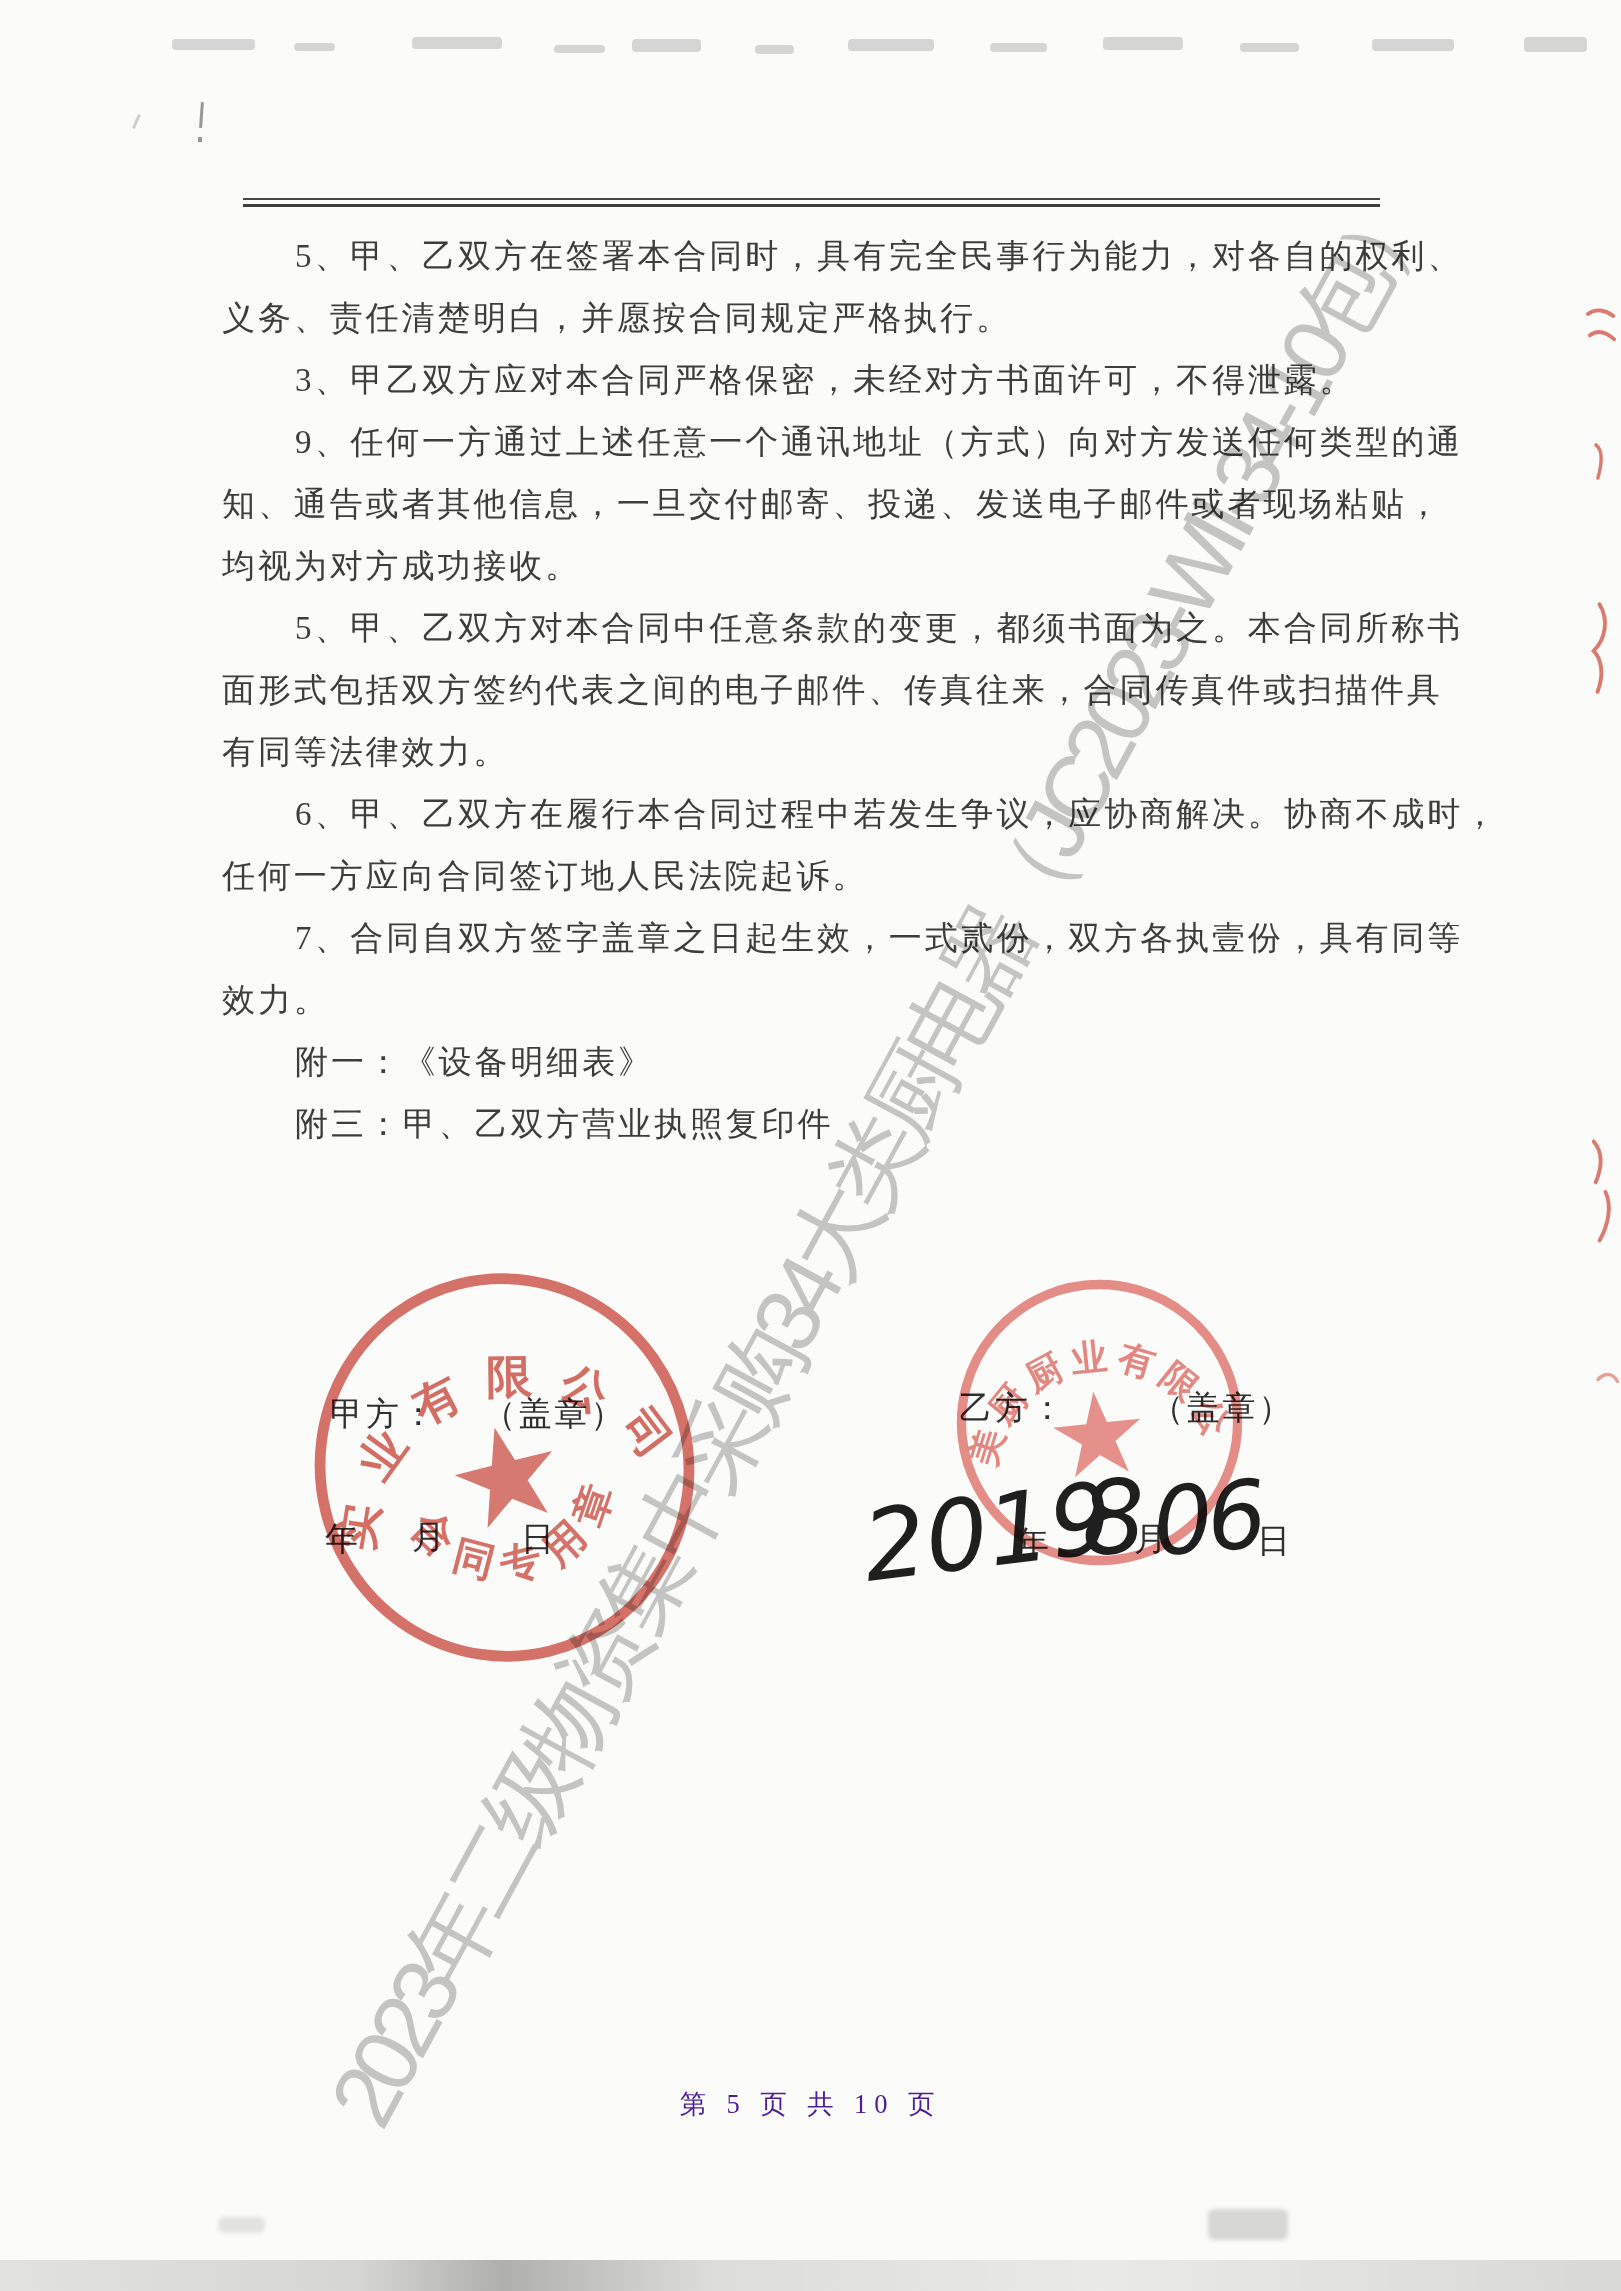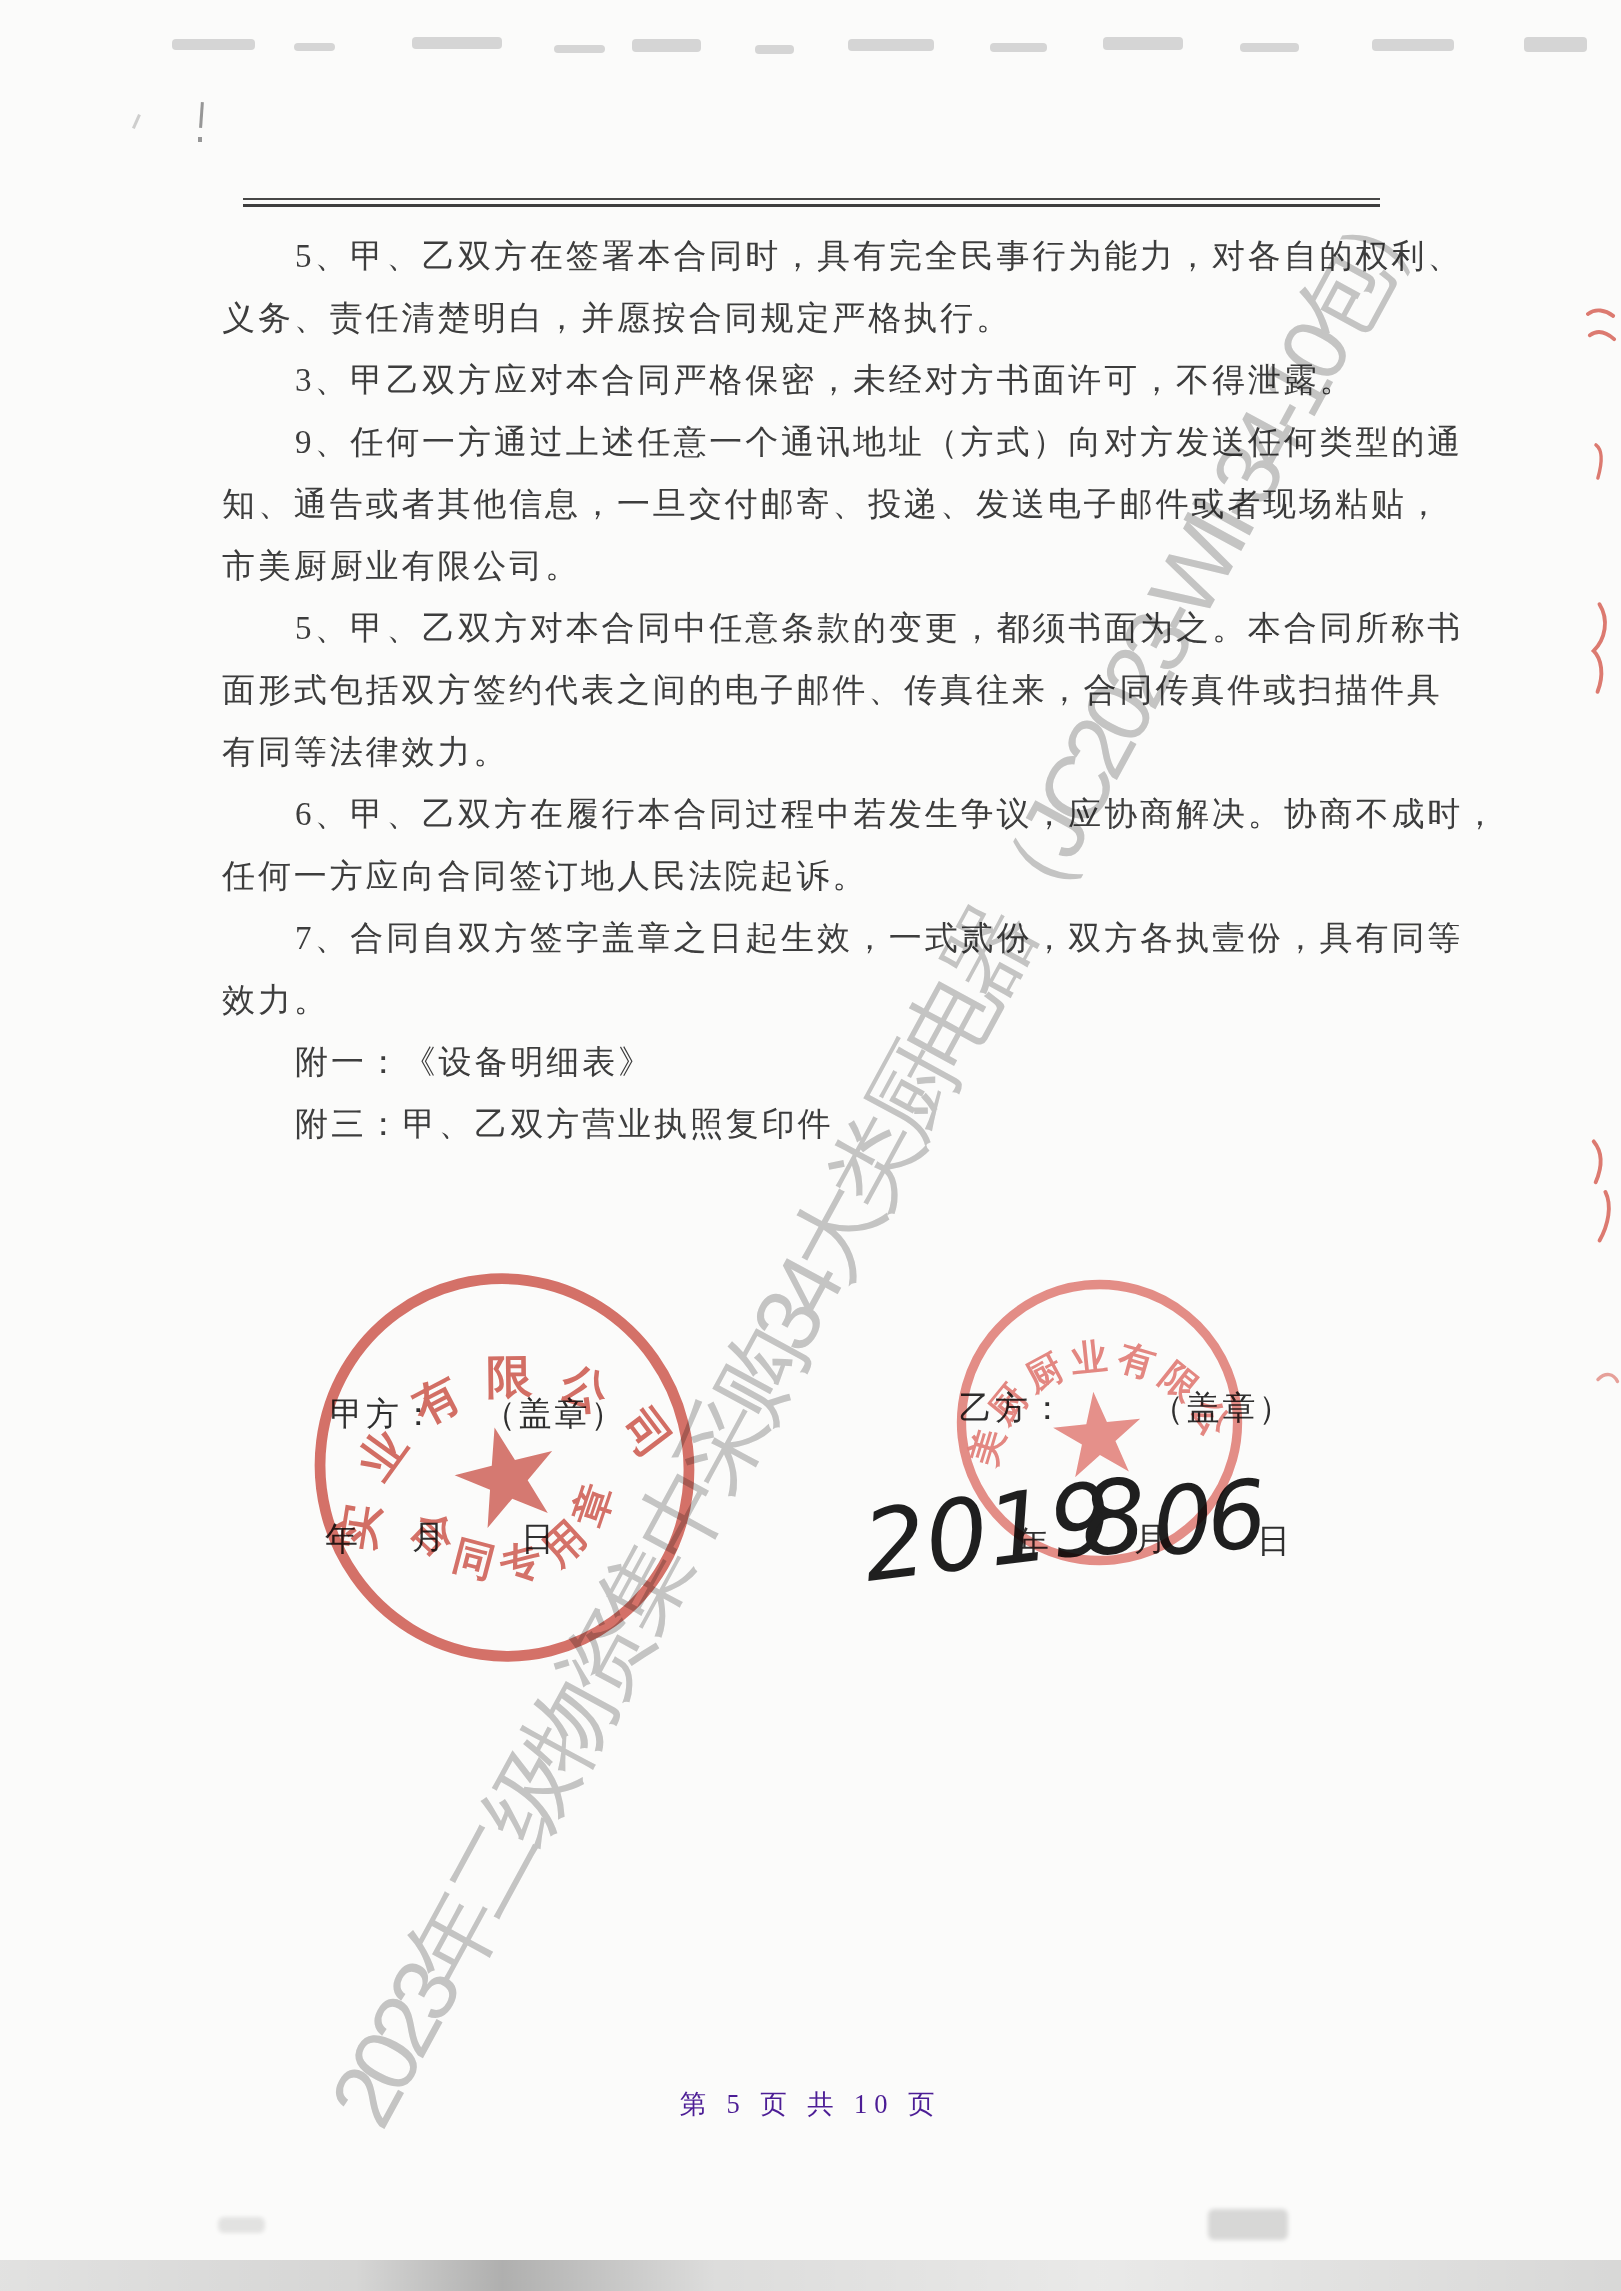--- a/index.html
+++ b/index.html
@@ -82,21 +82,21 @@
   <div class="pencil" style="left:198px;top:137px;width:3.9px;height:4.9px;"></div>
 
   <div class="rule-double"></div>
 
   <div class="body-text">
       <div class="line indent">5、甲、乙双方在签署本合同时，具有完全民事行为能力，对各自的权利、</div>
       <div class="line">义务、责任清楚明白，并愿按合同规定严格执行。</div>
       <div class="line indent">3、甲乙双方应对本合同严格保密，未经对方书面许可，不得泄露。</div>
       <div class="line indent">9、任何一方通过上述任意一个通讯地址（方式）向对方发送任何类型的通</div>
       <div class="line">知、通告或者其他信息，一旦交付邮寄、投递、发送电子邮件或者现场粘贴，</div>
-      <div class="line">市美厨厨业有限公司。</div>
+      <div class="line">均视为对方成功接收。</div>
       <div class="line indent">5、甲、乙双方对本合同中任意条款的变更，都须书面为之。本合同所称书</div>
       <div class="line">面形式包括双方签约代表之间的电子邮件、传真往来，合同传真件或扫描件具</div>
       <div class="line">有同等法律效力。</div>
       <div class="line indent">6、甲、乙双方在履行本合同过程中若发生争议，应协商解决。协商不成时，</div>
       <div class="line">任何一方应向合同签订地人民法院起诉。</div>
       <div class="line indent">7、合同自双方签字盖章之日起生效，一式贰份，双方各执壹份，具有同等</div>
       <div class="line">效力。</div>
       <div class="line indent">附一：《设备明细表》</div>
       <div class="line indent">附三：甲、乙双方营业执照复印件</div>
     </div>

